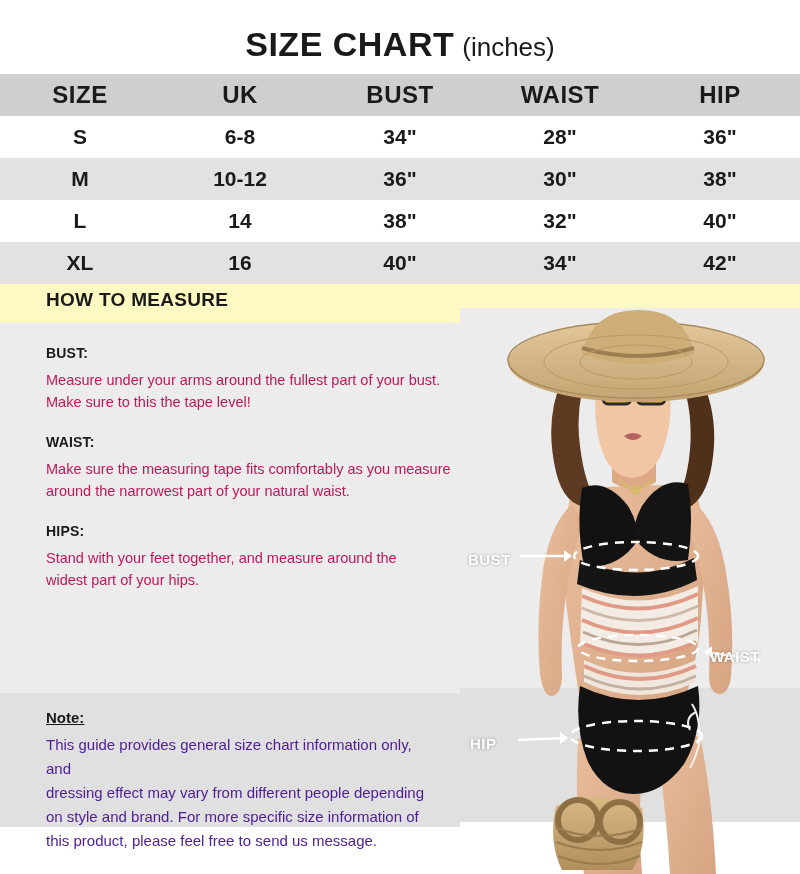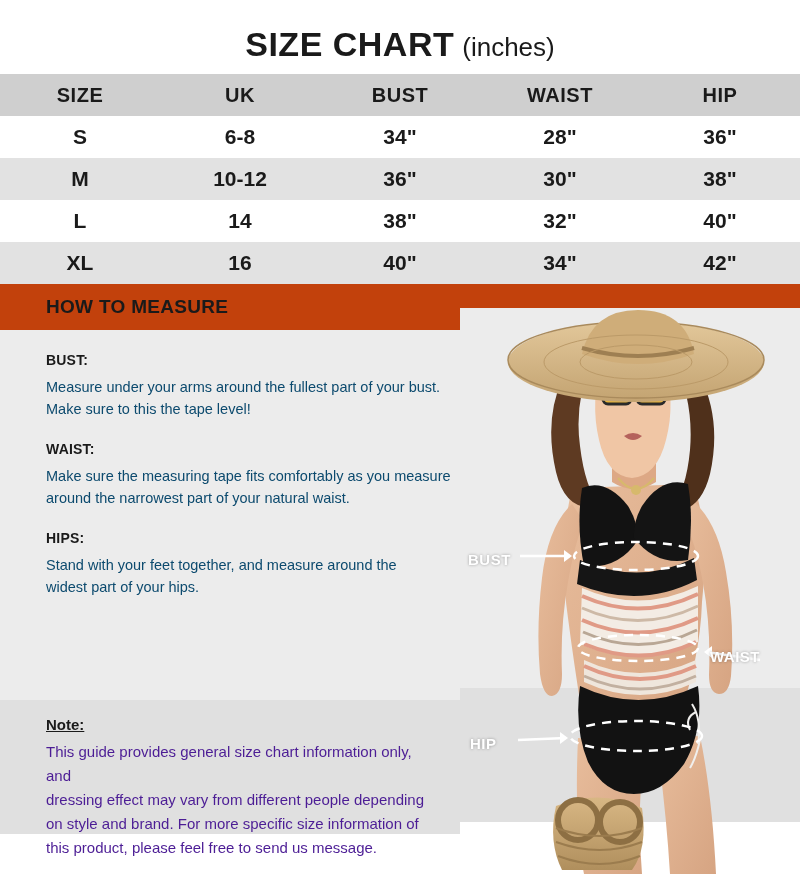--- a/index.html
+++ b/index.html
@@ -48,35 +48,35 @@
   table.size-table th,
   table.size-table td {
     text-align: center;
     font-size: 21px;
     height: 42px;
     font-weight: bold;
     border: 0;
   }
   table.size-table thead th {
     background: #cfcfcf;
-    font-size: 20px;
+    font-size: 24px;
     letter-spacing: 0.5px;
   }
   table.size-table tbody tr.row-odd td { background: #ffffff; }
   table.size-table tbody tr.row-even td { background: #e2e2e2; }
   table.size-table col.c1 { width: 160px; }
   table.size-table col.c2 { width: 160px; }
   table.size-table col.c3 { width: 160px; }
   table.size-table col.c4 { width: 160px; }
   table.size-table col.c5 { width: 160px; }
 
   
   .howto-head {
-    background: #c2410c;
-    padding: 12px 0 12px 46px;
+    background: #fef9c3;
+    padding: 5px 0 12px 46px;
     font-size: 19px;
     font-weight: bold;
     letter-spacing: 0.3px;
   }
   .measure-band {
     position: relative;
     background: #ececec;
     height: 370px;
     overflow: hidden;
   }
@@ -89,21 +89,21 @@
   .m-block { margin-bottom: 20px; }
   .m-title {
     font-size: 14px;
     font-weight: bold;
     margin-bottom: 8px;
     letter-spacing: 0.2px;
   }
   .m-line {
     font-size: 14.5px;
     line-height: 1.55;
-    color: #0c4a6e;
+    color: #be185d;
   }
 
   
   .note-band {
     background: #e0e0e0;
     height: 134px;
     position: relative;
     overflow: visible;
   }
   .note-text {

